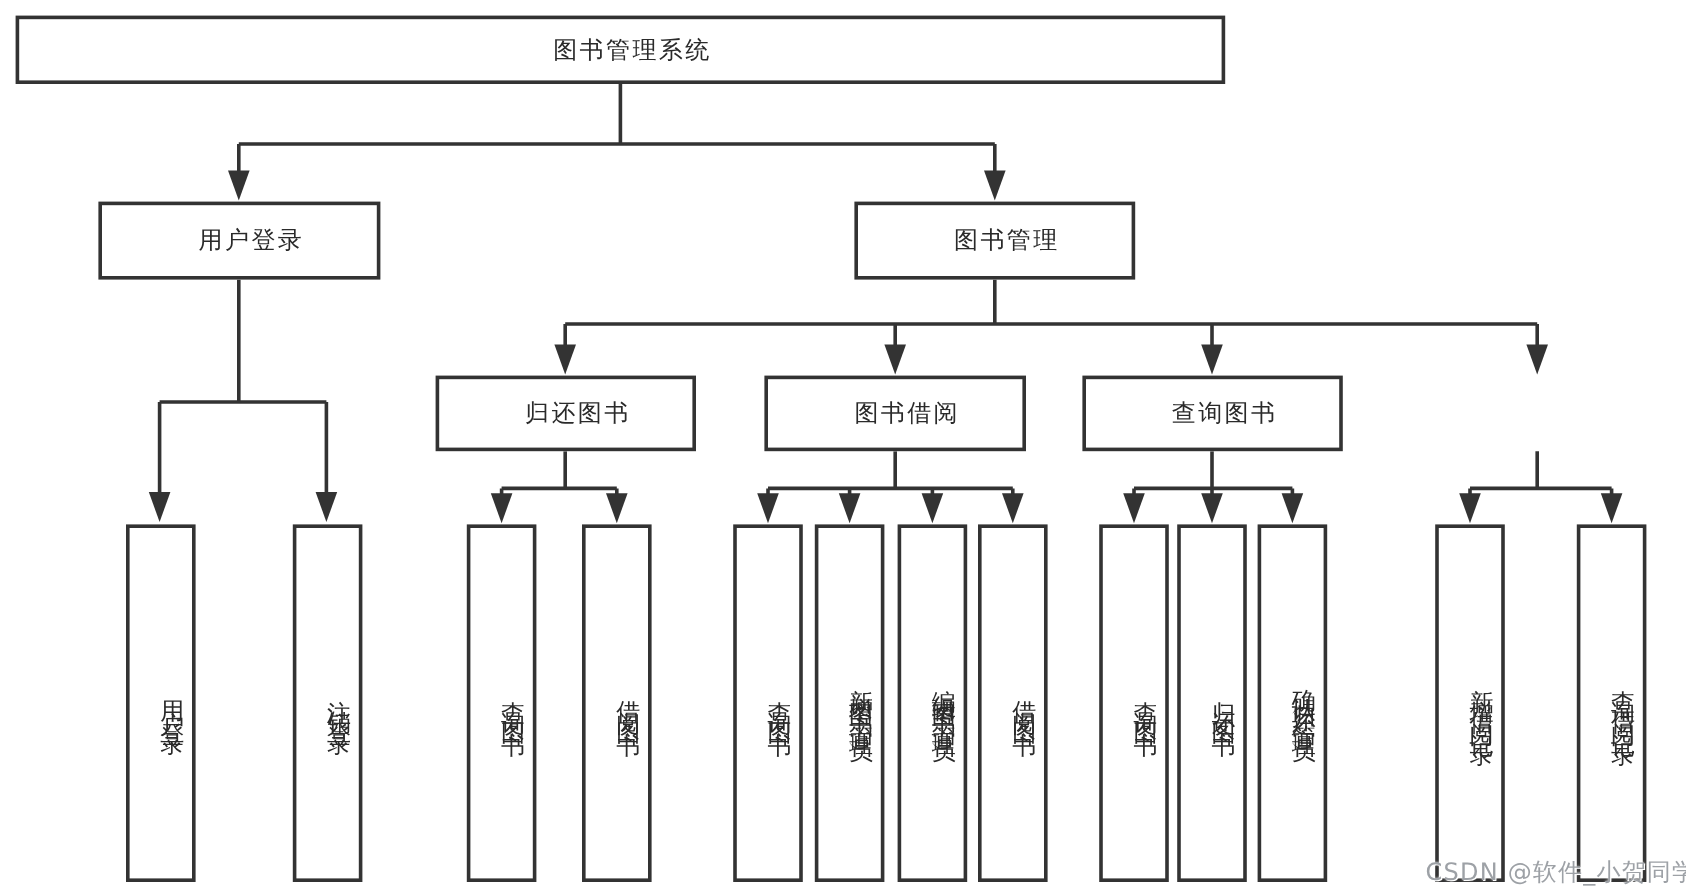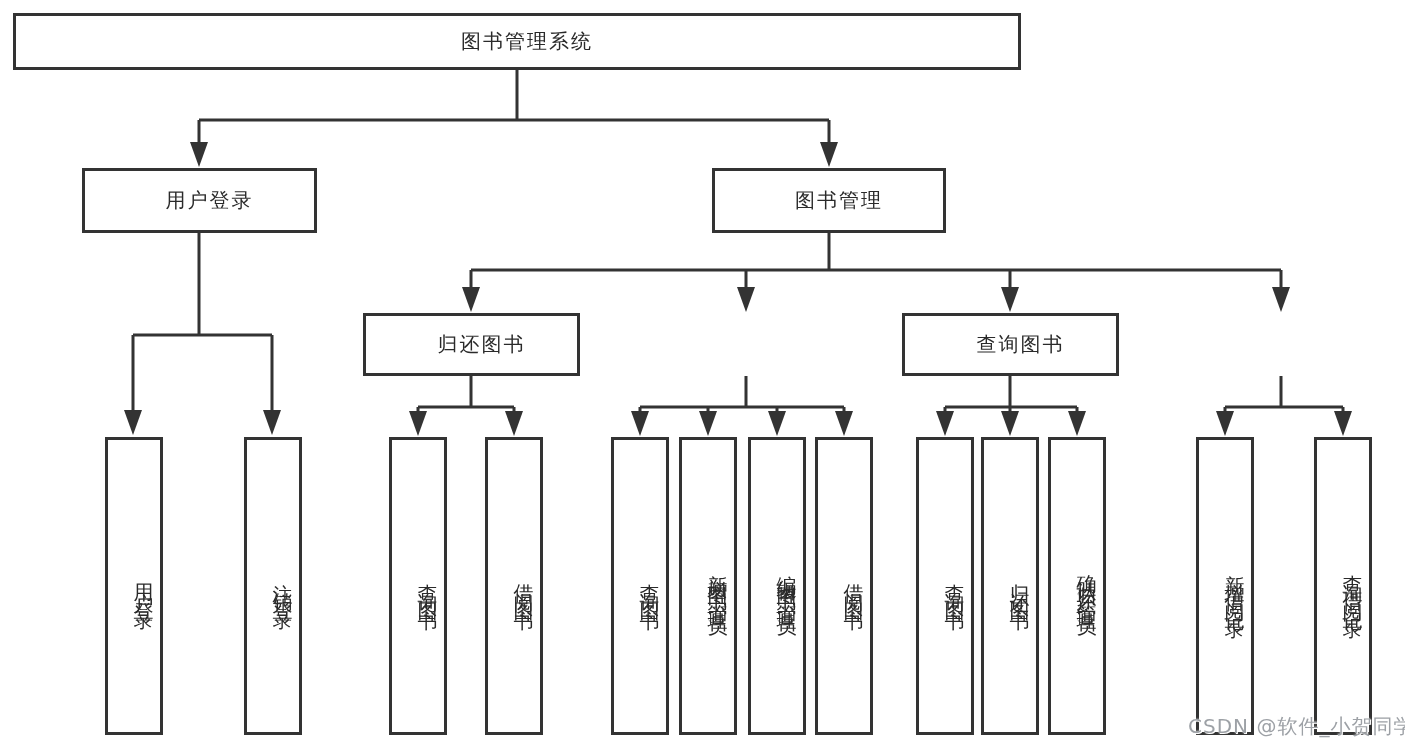--- a/index.html
+++ b/index.html
@@ -108,20 +108,23 @@
   <div class="node" style="left:82px; top:168px; width:235px; height:65px;">
     <span>用户登录</span>
   </div>
   <div class="node" style="left:712px; top:168px; width:234px; height:65px;">
     <span>图书管理</span>
   </div>
 
   <div class="node" style="left:363px; top:313px; width:217px; height:63px;">
     <span>归还图书</span>
   </div>
+  <div class="node" style="left:637px; top:313px; width:218px; height:63px;">
+    <span>图书借阅</span>
+  </div>
   <div class="node" style="left:902px; top:313px; width:217px; height:63px;">
     <span>查询图书</span>
   </div>
 
   <div class="node v" style="left:105px; top:437px; width:58px; height:298px;">
     <span>用户登录</span>
   </div>
   <div class="node v" style="left:244px; top:437px; width:58px; height:298px;">
     <span>注销登录</span>
   </div>

